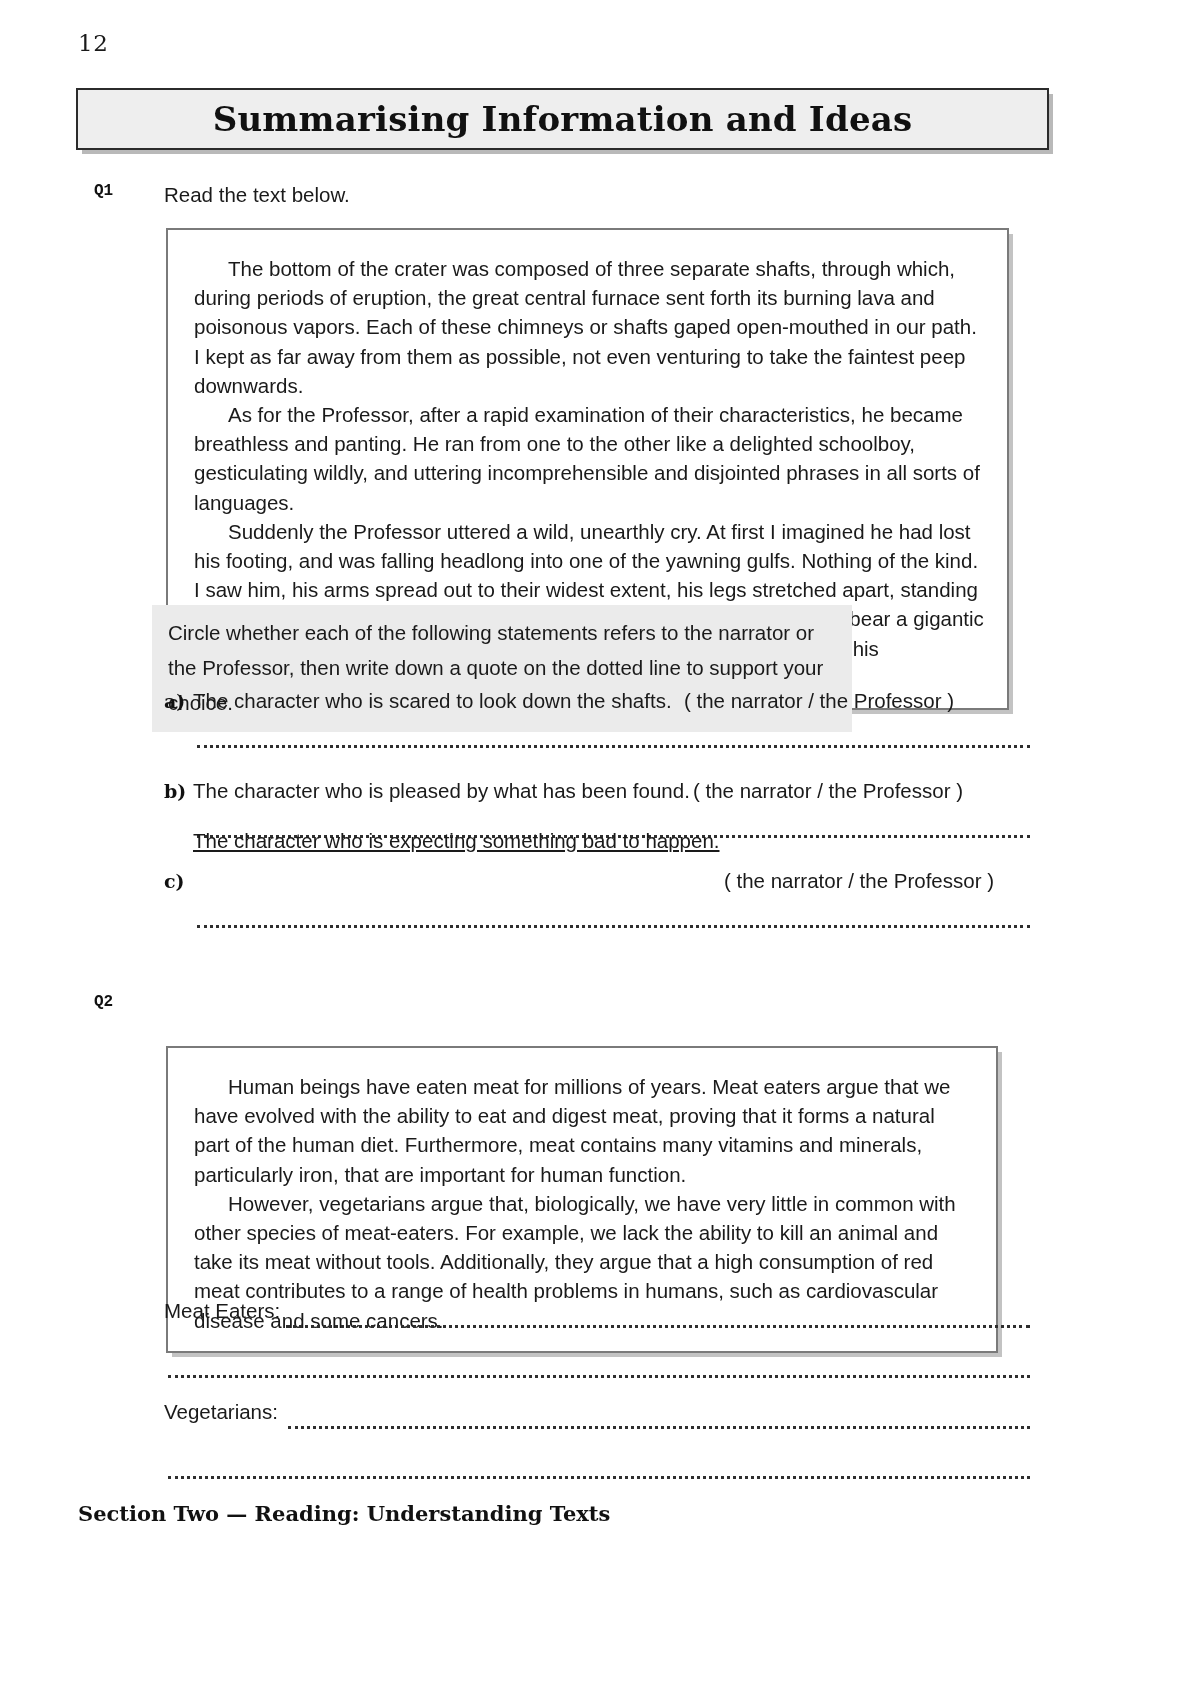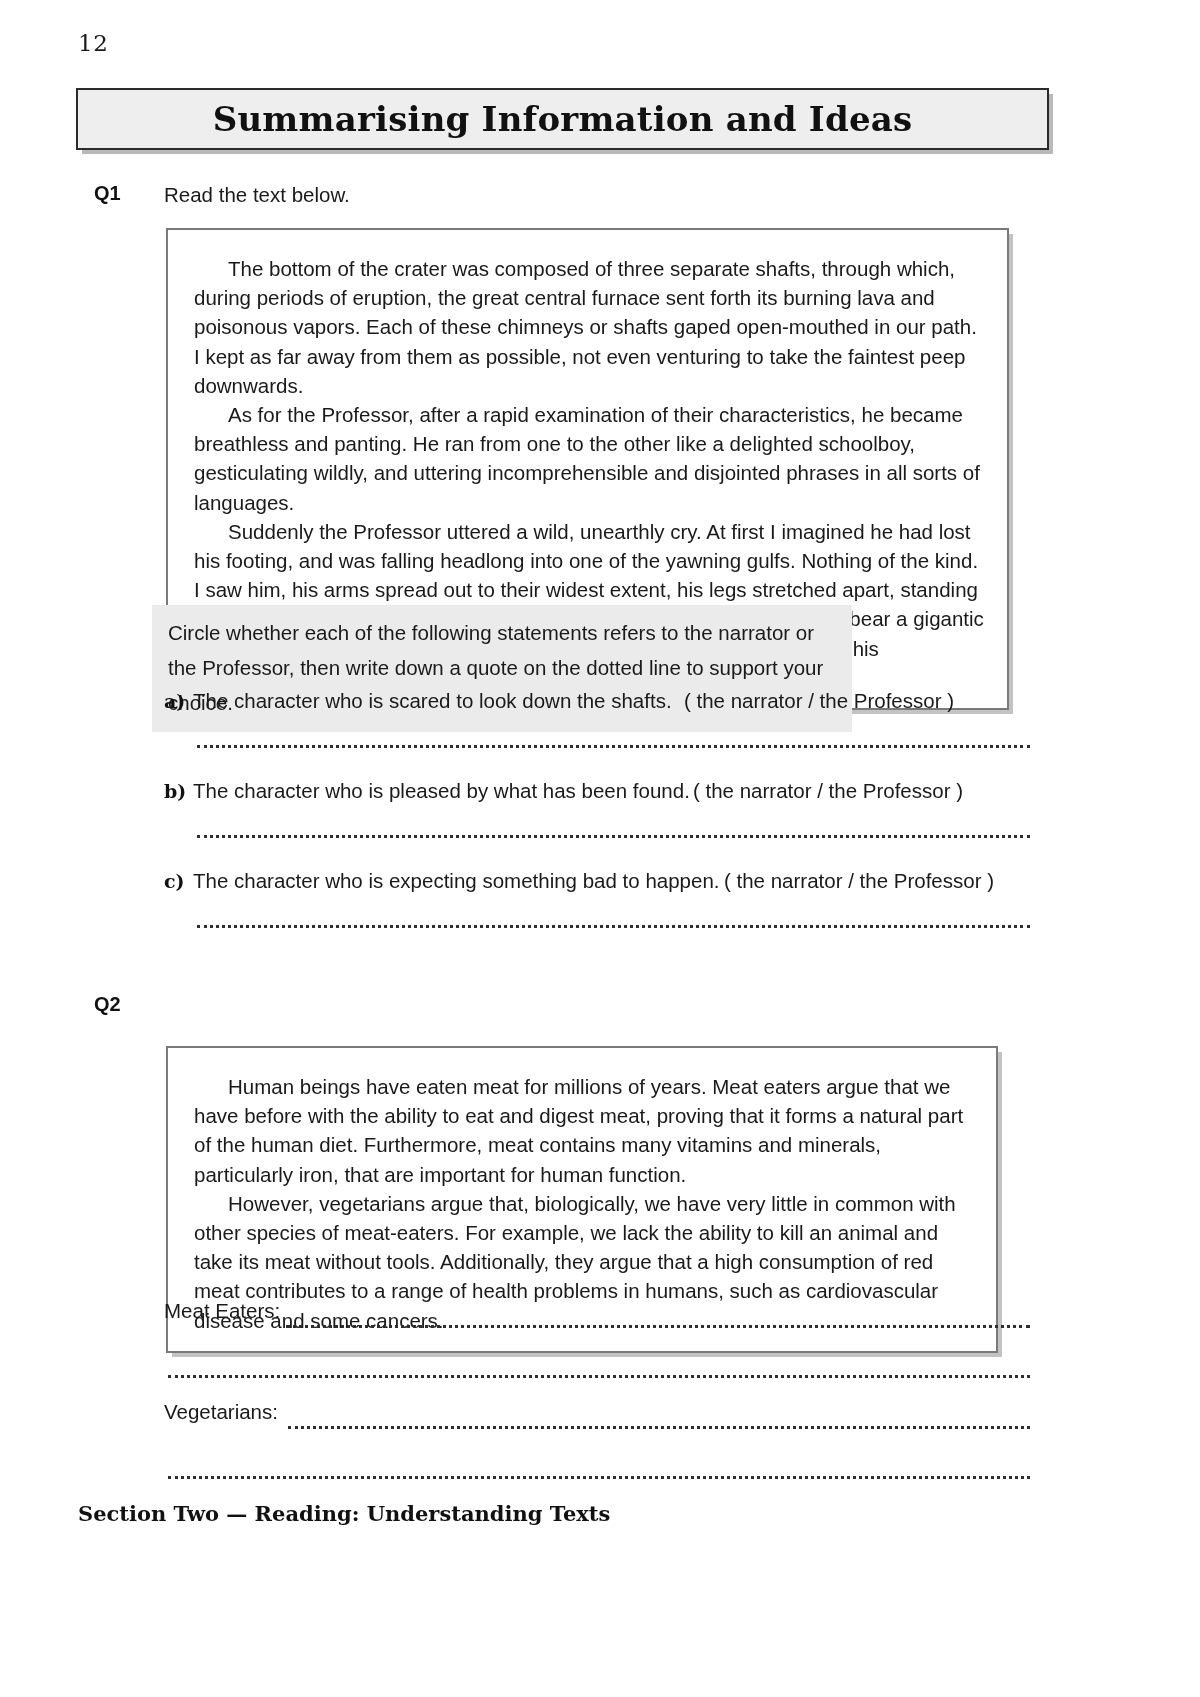--- a/index.html
+++ b/index.html
@@ -57,23 +57,23 @@
     font-weight: bold;
     font-size: 34px;
     letter-spacing: 0.2px;
     color: #111111;
     white-space: nowrap;
   }
 
   
   .q-label {
     position: absolute;
-    font-family: Liberation Sans, sans-serif;
-    font-weight: bold;
-    font-size: 20px;
+    font-family: Liberation Mono, monospace;
+    font-weight: bold;
+    font-size: 16px;
     color: #111111;
   }
   .q-stem {
     position: absolute;
     font-size: 20.5px;
     color: #1a1a1a;
     white-space: nowrap;
   }
   .q-stem.boxed {
     background: #ebebeb;
@@ -188,28 +188,28 @@
   <div class="item-text" style="left:177px; top:689px;">The character who is scared to look down the shafts.</div>
   <div class="item-choice" style="left:668px; top:689px;">( the narrator / the Professor )</div>
   <div class="dotline" style="left:181px; top:742px; width:833px;"></div>
 
   <div class="item-marker" style="left:148px; top:780px;">b)</div>
   <div class="item-text" style="left:177px; top:779px;">The character who is pleased by what has been found.</div>
   <div class="item-choice" style="left:677px; top:779px;">( the narrator / the Professor )</div>
   <div class="dotline" style="left:181px; top:832px; width:833px;"></div>
 
   <div class="item-marker" style="left:148px; top:870px;">c)</div>
-  <div class="item-text" style="left:177px; top:869px;">The character who is expecting something bad to happen.</div>
+  <div class="item-text" style="left:177px; top:829px;text-decoration:underline;">The character who is expecting something bad to happen.</div>
   <div class="item-choice" style="left:708px; top:869px;">( the narrator / the Professor )</div>
   <div class="dotline" style="left:181px; top:922px; width:833px;"></div>
 
   <div class="q-label" style="left:78px; top:993px;">Q2</div>
 
   <div class="passage" style="left:150px; top:1046px; width:832px;">
-    <p>Human beings have eaten meat for millions of years.  Meat eaters argue that we have before with the ability to eat and digest meat, proving that it forms a natural part of the human diet.  Furthermore, meat contains many vitamins and minerals, particularly iron, that are important for human function.</p>
+    <p>Human beings have eaten meat for millions of years.  Meat eaters argue that we have evolved with the ability to eat and digest meat, proving that it forms a natural part of the human diet.  Furthermore, meat contains many vitamins and minerals, particularly iron, that are important for human function.</p>
     <p>However, vegetarians argue that, biologically, we have very little in common with other species of meat-eaters.  For example, we lack the ability to kill an animal and take its meat without tools.  Additionally, they argue that a high consumption of red meat contributes to a range of health problems in humans, such as cardiovascular disease and some cancers.</p>
   </div>
 
   <div class="answer-label" style="left:148px; top:1299px;">Meat Eaters:</div>
   <div class="dotline" style="left:270px; top:1322px; width:744px;"></div>
   <div class="dotline" style="left:152px; top:1372px; width:862px;"></div>
 
   <div class="answer-label" style="left:148px; top:1400px;">Vegetarians:</div>
   <div class="dotline" style="left:272px; top:1423px; width:742px;"></div>
   <div class="dotline" style="left:152px; top:1473px; width:862px;"></div>

